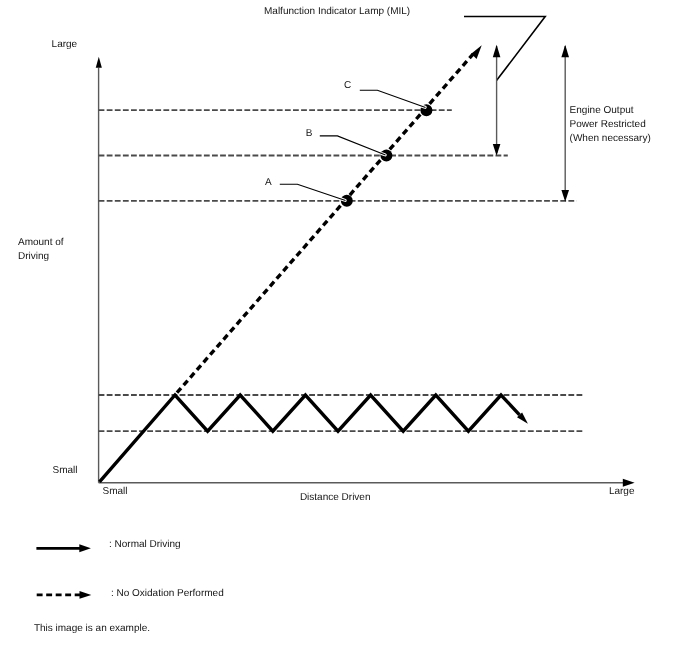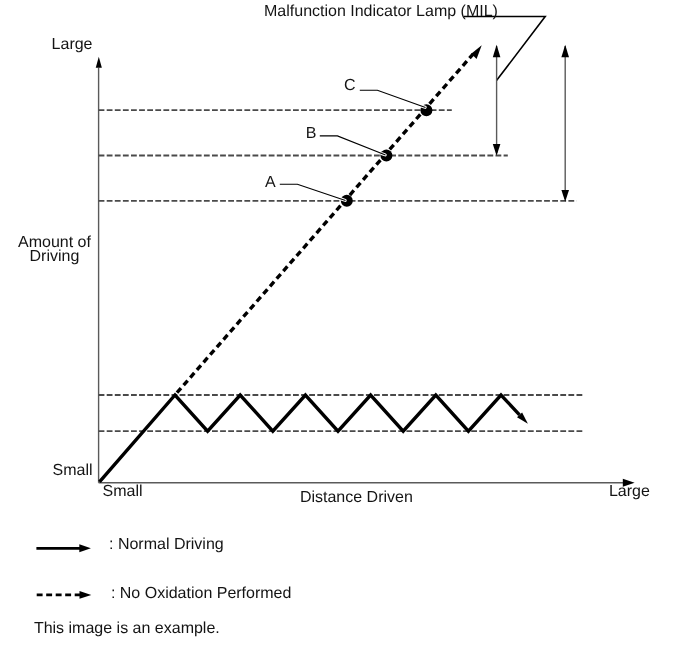--- a/index.html
+++ b/index.html
@@ -23,28 +23,27 @@
   svg.layer {
     position: absolute;
     left: 0;
     top: 0;
     width: 688px;
     height: 658px;
   }
   .txt {
     position: absolute;
     font-family: "Liberation Sans", sans-serif;
-    font-size: 16px;
+    font-size: 10px;
     line-height: 14px;
     color: #141414;
     white-space: pre;
     -webkit-font-smoothing: antialiased;
     text-rendering: geometricPrecision;
     transform: translateZ(0);
-    text-align: center;
   }
 </style>
 </head>
 <body>
 
 <div id="figure">
   <svg class="layer" viewBox="0 0 688 658">
 
     <g>
       <line stroke="#5a5a5a" stroke-width="1.4" x1="98.6" y1="67.7" x2="98.6" y2="482.8"></line>
@@ -118,20 +117,21 @@
   </svg>
 
   <div class="txt" style="left:51.6px; top:38.4px;">Large</div>
   <div class="txt" style="left:52.5px; top:464.2px;">Small</div>
   <div class="txt" style="left:18px; top:235.5px;"><span>Amount of</span><br><span>Driving</span></div>
   <div class="txt" style="left:102.5px; top:485.2px;">Small</div>
   <div class="txt" style="left:299.9px; top:491px;">Distance Driven</div>
   <div class="txt" style="left:608.9px; top:484.5px;">Large</div>
 
   <div class="txt" style="left:264.0px; top:4.8px;"><span>Malfunction Indicator Lamp (MIL)</span><br></div>
+  <div class="txt" style="left:569.6px; top:104.2px;"><span>Engine Output</span><br><span>Power Restricted</span><br><span>(When necessary)</span></div>
 
   <div class="txt" style="left:264.9px; top:175.5px;">A</div>
   <div class="txt" style="left:305.8px; top:126.5px;">B</div>
   <div class="txt" style="left:344.1px; top:79.4px;">C</div>
 
   <div class="txt" style="left:109px; top:537.6px;">: Normal Driving</div>
   <div class="txt" style="left:97.9px; top:586.5px;margin-left:13px;">: No Oxidation Performed</div>
   <div class="txt" style="left:33.9px; top:622.3px;">This image is an example.</div>
 </div>
 

